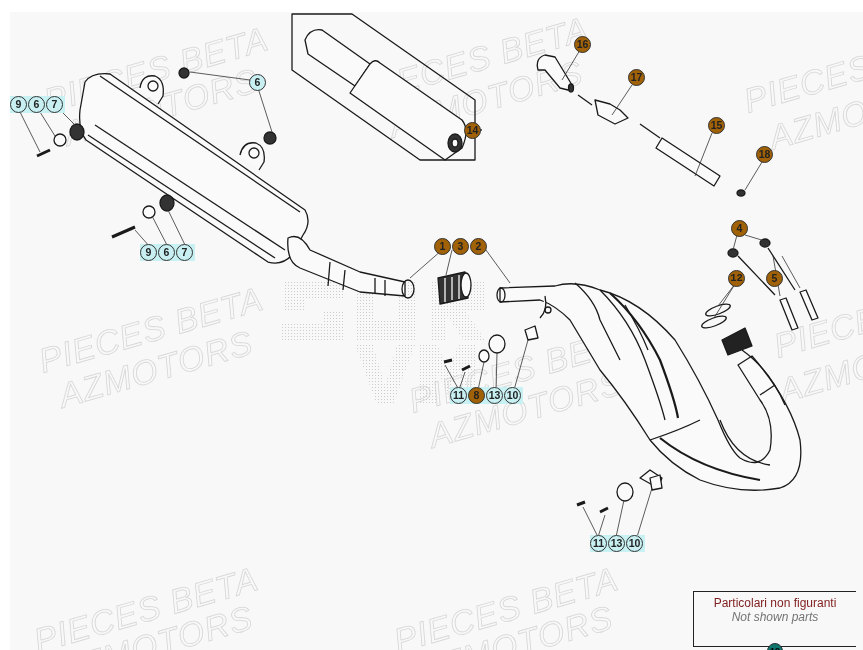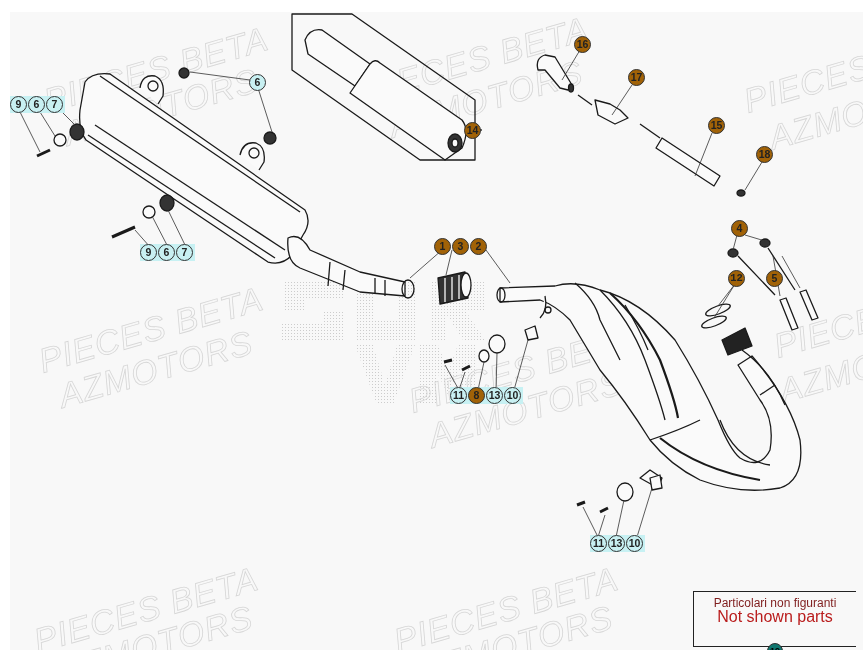--- a/index.html
+++ b/index.html
@@ -9,21 +9,21 @@
   .badge { position: absolute; width: 15px; height: 15px; border: 1.2px solid #333; border-radius: 50%; font-size: 10.5px; font-weight: bold; color: #222; text-align: center; line-height: 15px; box-sizing: content-box; }
   .badge.y { background: #a16207; }
   .badge.c { background: #c8f0f2; }
   .group { position: absolute; display: flex; gap: 1px; padding: 0 2px 0 0; }
   .group.y { background: #fbf7c0; }
   .group.c { background: #c7f1f3; }
   .group .badge { position: static; }
   .wm { position: absolute; font-style: italic; font-size: 34px; color: #f8f8f8; -webkit-text-stroke: 0.8px #d6d6d6; letter-spacing: 1px; transform: rotate(-16deg); transform-origin: left top; white-space: nowrap; line-height: 34px; pointer-events: none; }
   .note-box { position: absolute; left: 693px; top: 591px; width: 162px; height: 54px; border-top: 1.5px solid #222; border-left: 1.5px solid #222; border-bottom: 1.5px solid #222; background: transparent; text-align: center; }
   .note-line1 { font-size: 12px; color: #7f1d1d; margin-top: 4px; line-height: 14px; }
-  .note-line2 { font-size: 16px; color: #b91c1c; line-height: 14px; }
+  .note-line2 { font-size: 12px; color: #737373; line-height: 14px; font-style: italic; }
   .note-badge { display: inline-block; width: 14px; height: 14px; border: 1.2px solid #333; border-radius: 50%; background: #0f766e; font-size: 9px; font-weight: bold; line-height: 14px; margin-top: 19px; }
 </style>
 </head>
 <body>
 
 <div class="sheet"></div>
 
 <div class="wm" style="left:40px;top:85px;"><span>PIECES BETA</span></div>
 <div class="wm" style="left:60px;top:118px;"><span>AZMOTORS</span></div>
 <div class="wm" style="left:360px;top:75px;"><span>PIECES BETA</span></div>

